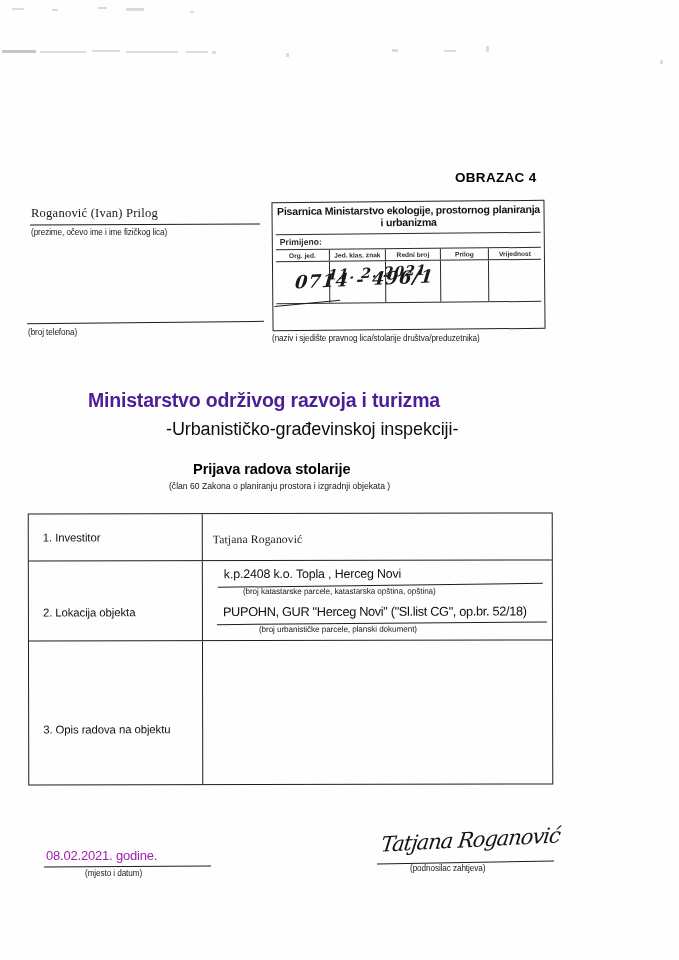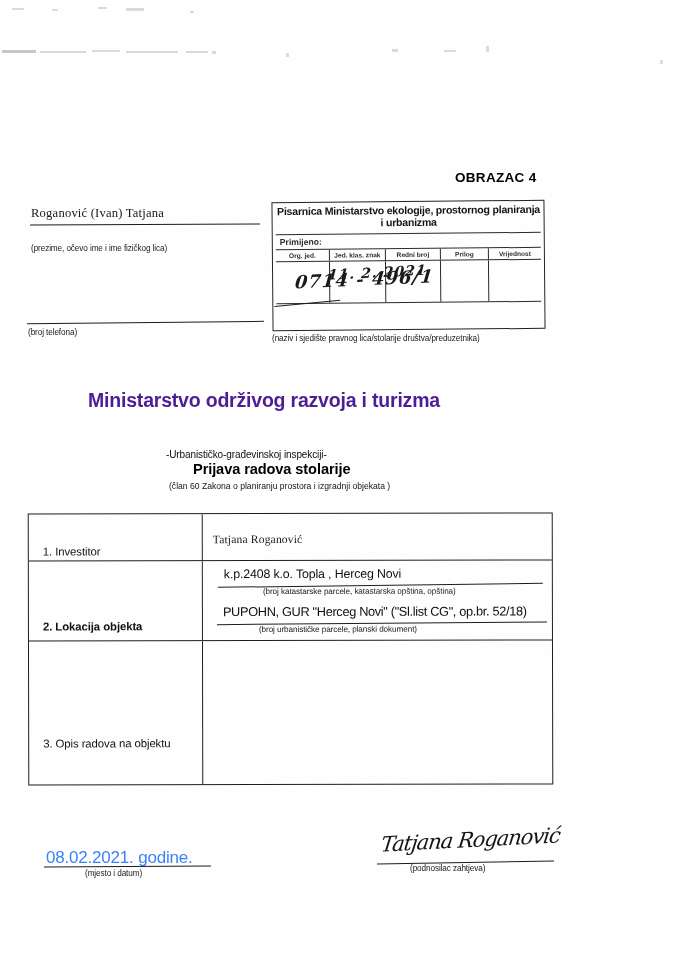--- a/index.html
+++ b/index.html
@@ -69,21 +69,21 @@
     font-size: 12.6px;
     color: #171717;
     letter-spacing: .2px;
   }
   .rule-name {
     left: 30px;
     top: 224px;
     width: 230px;
     transform: rotate(-0.25deg);
   }
-  .cap-name { left: 31px; top: 244px; }
+  .cap-name { left: 31px; top: 228px; }
 
   .rule-phone {
     left: 27px;
     top: 322px;
     width: 237px;
     transform: rotate(-0.55deg);
     height: 1.4px;
   }
   .cap-phone { left: 28px; top: 328px; }
 
@@ -212,24 +212,23 @@
     left: 88px;
     top: 389px;
     font-size: 19.5px;
     font-weight: bold;
     letter-spacing: -.2px;
     color: #4c1d95;
   }
   .inspection {
     left: 166px;
     top: 419px;
-    font-size: 10px;
+    font-size: 18px;
     color: #0d0d0d;
     letter-spacing: -.1px;
-    margin-top: 30px;
   }
   .doc-title {
     left: 193px;
     top: 461px;
     font-size: 14.6px;
     font-weight: bold;
     color: #000;
     letter-spacing: -.1px;
   }
   .doc-subtitle {
@@ -267,24 +266,23 @@
     box-sizing: border-box;
     position: relative;
   }
   .cell-label span {
     position: absolute;
     left: 14px;
     font-size: 11.4px;
     color: #111;
     letter-spacing: -.1px;
     white-space: nowrap;
-    margin-top: 14px;
   }
   .row-1 .cell-label span { top: 17px; }
-  .row-2 .cell-label span { top: 45px; font-weight: bold; }
+  .row-2 .cell-label span { top: 45px; }
   .row-3 .cell-label span { top: 82px; }
 
   .cell-value {
     flex: 1 1 auto;
     position: relative;
     box-sizing: border-box;
   }
 
   .investor-name {
     position: absolute;
@@ -309,21 +307,21 @@
     position: absolute;
     left: 15px;
     top: 24px;
     width: 325px;
     height: 1.2px;
     background: #1d1d1d;
     transform: rotate(-0.6deg);
   }
   .loc-cap-1 {
     position: absolute;
-    left: 60px;
+    left: 40px;
     top: 26px;
     text-align: right;
   }
   .loc-line-2 {
     position: absolute;
     left: 20px;
     top: 43px;
     font-size: 12.8px;
     color: #0e0e0e;
     letter-spacing: -.35px;
@@ -353,22 +351,22 @@
     line-height: 13.6px;
     color: #121212;
     letter-spacing: .1px;
     white-space: pre-line;
   }
 
   
   .date-value {
     left: 46px;
     top: 848px;
-    font-size: 17px;
-    color: #3b82f6;
+    font-size: 13px;
+    color: #a21caf;
     letter-spacing: -.2px;
   }
   .rule-date {
     left: 44px;
     top: 866px;
     width: 167px;
     height: 1.3px;
     transform: rotate(-0.3deg);
   }
   .cap-date { left: 85px; top: 869px; }
@@ -413,21 +411,21 @@
     <div class="speck" style="left:212px;top:51px;width:4px;height:3px;"></div>
     <div class="speck" style="left:286px;top:53px;width:3px;height:4px;"></div>
     <div class="speck" style="left:392px;top:49px;width:6px;height:3px;"></div>
     <div class="speck" style="left:444px;top:50px;width:12px;height:2px;"></div>
     <div class="speck" style="left:486px;top:46px;width:3px;height:6px;"></div>
     <div class="speck" style="left:660px;top:60px;width:3px;height:4px;"></div>
   </div>
 
   <div class="abs obrazac">OBRAZAC 4</div>
 
-  <div class="abs name-value">Roganović (Ivan) Tatjana</div>
+  <div class="abs name-value">Roganović (Ivan) Prilog</div>
   <div class="rule rule-name"></div>
   <div class="abs cap cap-name">(prezime, očevo ime i ime fizičkog lica)</div>
 
   <div class="rule rule-phone"></div>
   <div class="abs cap cap-phone">(broj telefona)</div>
 
   <div class="abs stamp">
     <div class="stamp-title">Pisarnica Ministarstvo ekologije, prostornog planiranja i urbanizma</div>
 
     <div class="stamp-received-row">

